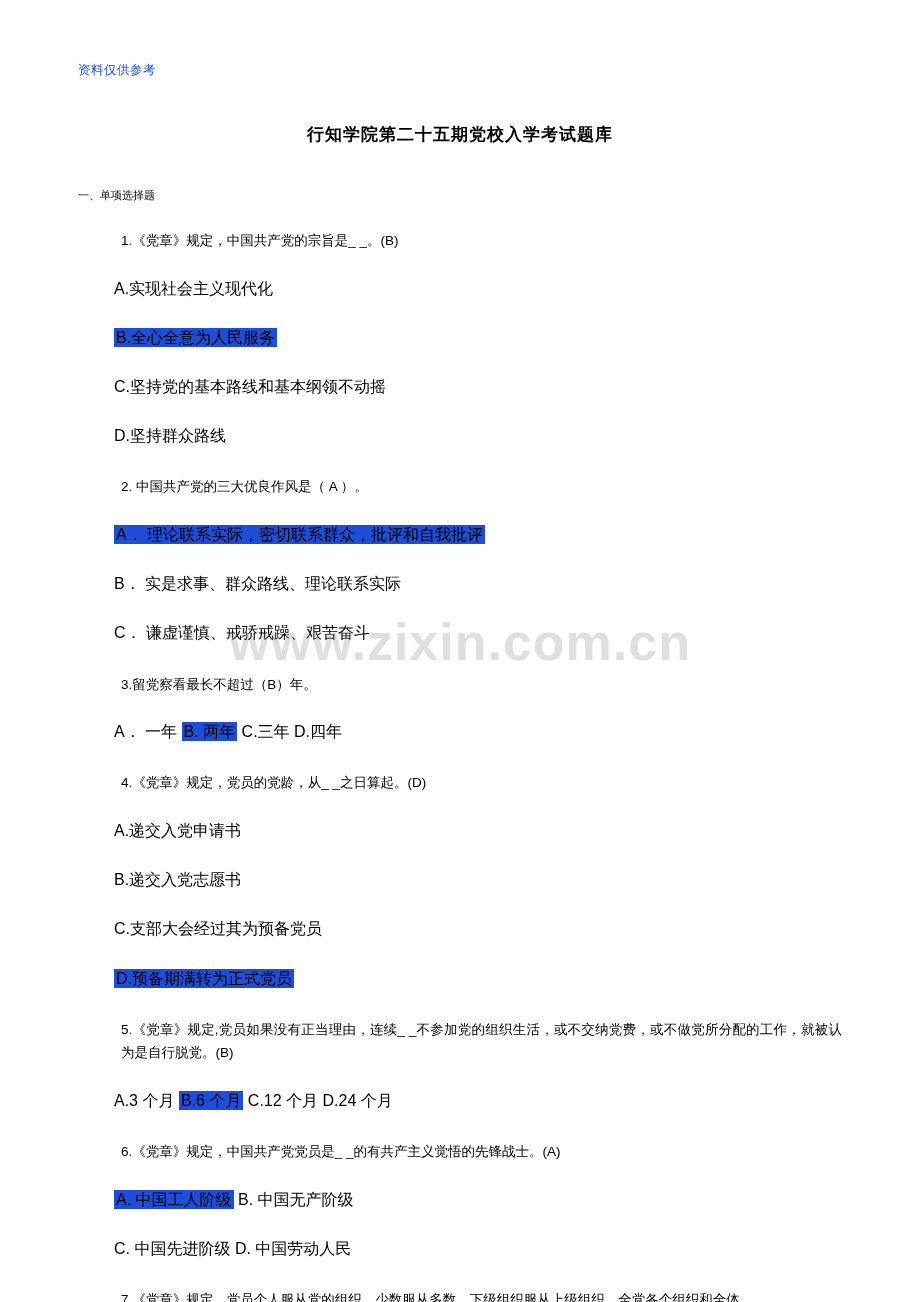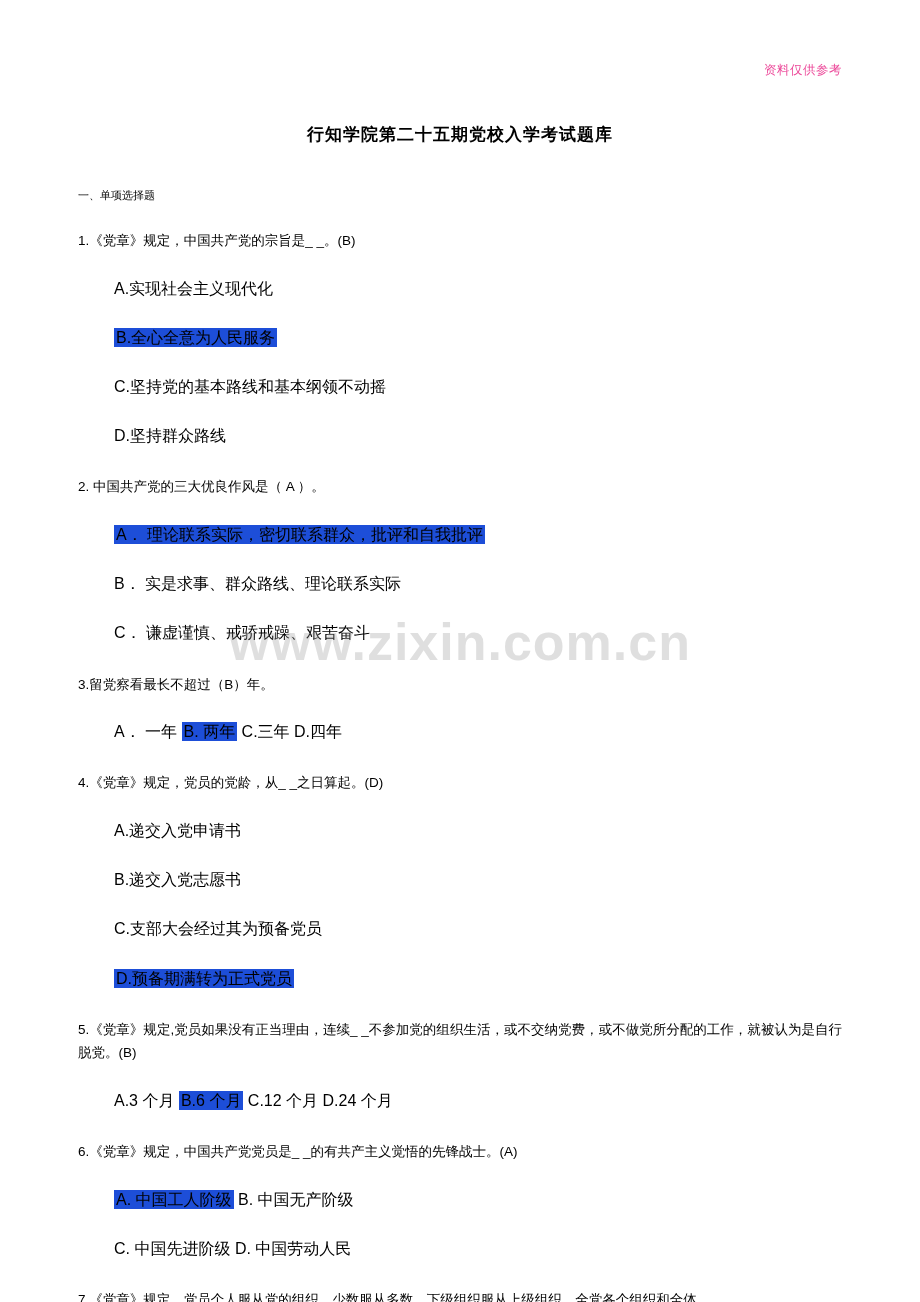--- a/index.html
+++ b/index.html
@@ -16,24 +16,24 @@
     overflow: hidden;
   }
   .page {
     position: relative;
     width: 920px;
     height: 1302px;
     box-sizing: border-box;
     padding: 0 78px;
   }
   .header-note {
-    text-align: right;
+    text-align: left;
     font-family: "Liberation Sans", "DejaVu Sans", sans-serif;
     font-size: 12.5px;
-    color: #ec4899;
+    color: #1d4ed8;
     padding-top: 62px;
     letter-spacing: 0.5px;
   }
   .doc-title {
     text-align: center;
     font-family: "Liberation Sans", "DejaVu Sans", sans-serif;
     font-weight: bold;
     font-size: 17px;
     margin-top: 44px;
     margin-bottom: 5px;
@@ -45,20 +45,21 @@
     font-size: 11px;
     margin-top: 42px;
     margin-bottom: 0;
   }
   .q {
     font-family: "Liberation Sans", "DejaVu Sans", sans-serif;
     font-size: 13.5px;
     margin-top: 26px;
     line-height: 1.75;
     text-align: justify;
+    margin-left: 43px;
   }
   .opt {
     font-family: "Liberation Sans", "DejaVu Sans", sans-serif;
     font-size: 16px;
     margin-top: 22px;
     margin-left: 36px;
     line-height: 1.7;
   }
   .hl {
     background: #1d4ed8;

